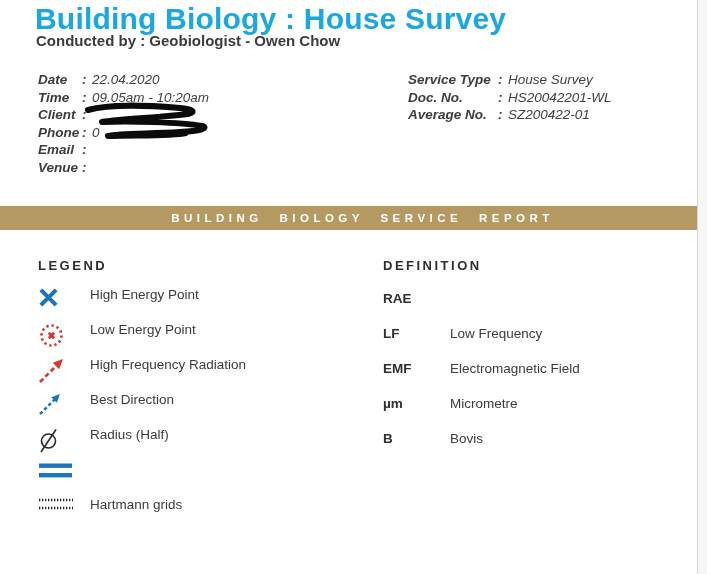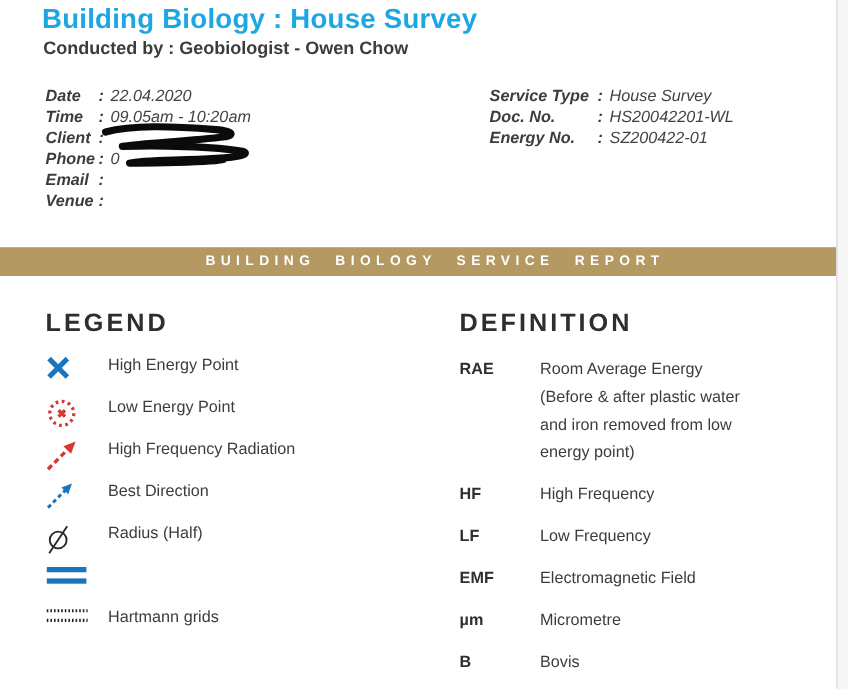--- a/index.html
+++ b/index.html
@@ -17,21 +17,21 @@
   }
   .gutter {
     position: absolute;
     right: 0; top: 0;
     width: 10px; height: 574px;
     background: #f7f7f7;
     border-left: 1px solid #d8d8d8;
   }
   .title {
     position: absolute; left: 35px; top: 2px;
-    font-size: 23px; font-weight: bold;
+    font-size: 30px; font-weight: bold;
     color: #1ba7e2;
     letter-spacing: 0.2px;
   }
   .subtitle {
     position: absolute; left: 36px; top: 32px;
     font-size: 15px; font-weight: bold;
     color: #3c3c3c;
   }
   .meta-left { position: absolute; left: 38px; top: 71px; }
   .meta-right { position: absolute; left: 408px; top: 71px; }
@@ -44,21 +44,21 @@
   .banner {
     position: absolute; left: 0; top: 206px;
     width: 697px; height: 24px;
     display: flex; align-items: center; justify-content: center; padding-left: 28px;
   }
   .banner-text {
     color: #ffffff; font-size: 11.5px; font-weight: bold;
     letter-spacing: 4.5px; word-spacing: 9px;
   }
   .col-heading {
-    font-size: 21px; font-weight: bold; color: #2e2e2e;
+    font-size: 13px; font-weight: bold; color: #2e2e2e;
     letter-spacing: 2.5px;
     margin-bottom: 14px;
   }
   .legend-col { position: absolute; left: 38px; top: 258px; width: 330px; }
   .def-col { position: absolute; left: 383px; top: 258px; width: 300px; }
   .legend-row { display: flex; align-items: flex-start; height: 35px; }
   .legend-icon { width: 52px; display: flex; align-items: center; }
   .legend-label { font-size: 13.5px; color: #3c3c3c; }
   .def-row { display: flex; margin-bottom: 12px; line-height: 23px; }
   .def-term { width: 67px; font-size: 13.5px; font-weight: bold; color: #2f2f2f; flex-shrink: 0; }
@@ -114,21 +114,21 @@
       <span class="mlabel">Service Type</span>
       <span class="mcolon">:</span>
       <span class="mvalue">House Survey</span>
     </div>
     <div class="mrow">
       <span class="mlabel">Doc. No.</span>
       <span class="mcolon">:</span>
       <span class="mvalue">HS20042201-WL</span>
     </div>
     <div class="mrow">
-      <span class="mlabel">Energy No.</span>
+      <span class="mlabel">Average No.</span>
       <span class="mcolon">:</span>
       <span class="mvalue">SZ200422-01</span>
     </div>
   </div>
 
   <div class="banner" style="background:#b49a62;">
     <span class="banner-text">BUILDING BIOLOGY SERVICE REPORT</span>
   </div>
 
   <div class="legend-col">
@@ -202,25 +202,20 @@
       <span class="legend-label">Hartmann grids</span>
     </div>
 
   </div>
 
   <div class="def-col">
     <div class="col-heading">DEFINITION</div>
 
     <div class="def-row">
       <span class="def-term">RAE</span>
-      <span class="def-desc">Room Average Energy (Before &amp; after plastic water and iron removed from low energy point)</span>
-    </div>
-    <div class="def-row">
-      <span class="def-term">HF</span>
-      <span class="def-desc">High Frequency</span>
     </div>
     <div class="def-row">
       <span class="def-term">LF</span>
       <span class="def-desc">Low Frequency</span>
     </div>
     <div class="def-row">
       <span class="def-term">EMF</span>
       <span class="def-desc">Electromagnetic Field</span>
     </div>
     <div class="def-row">

